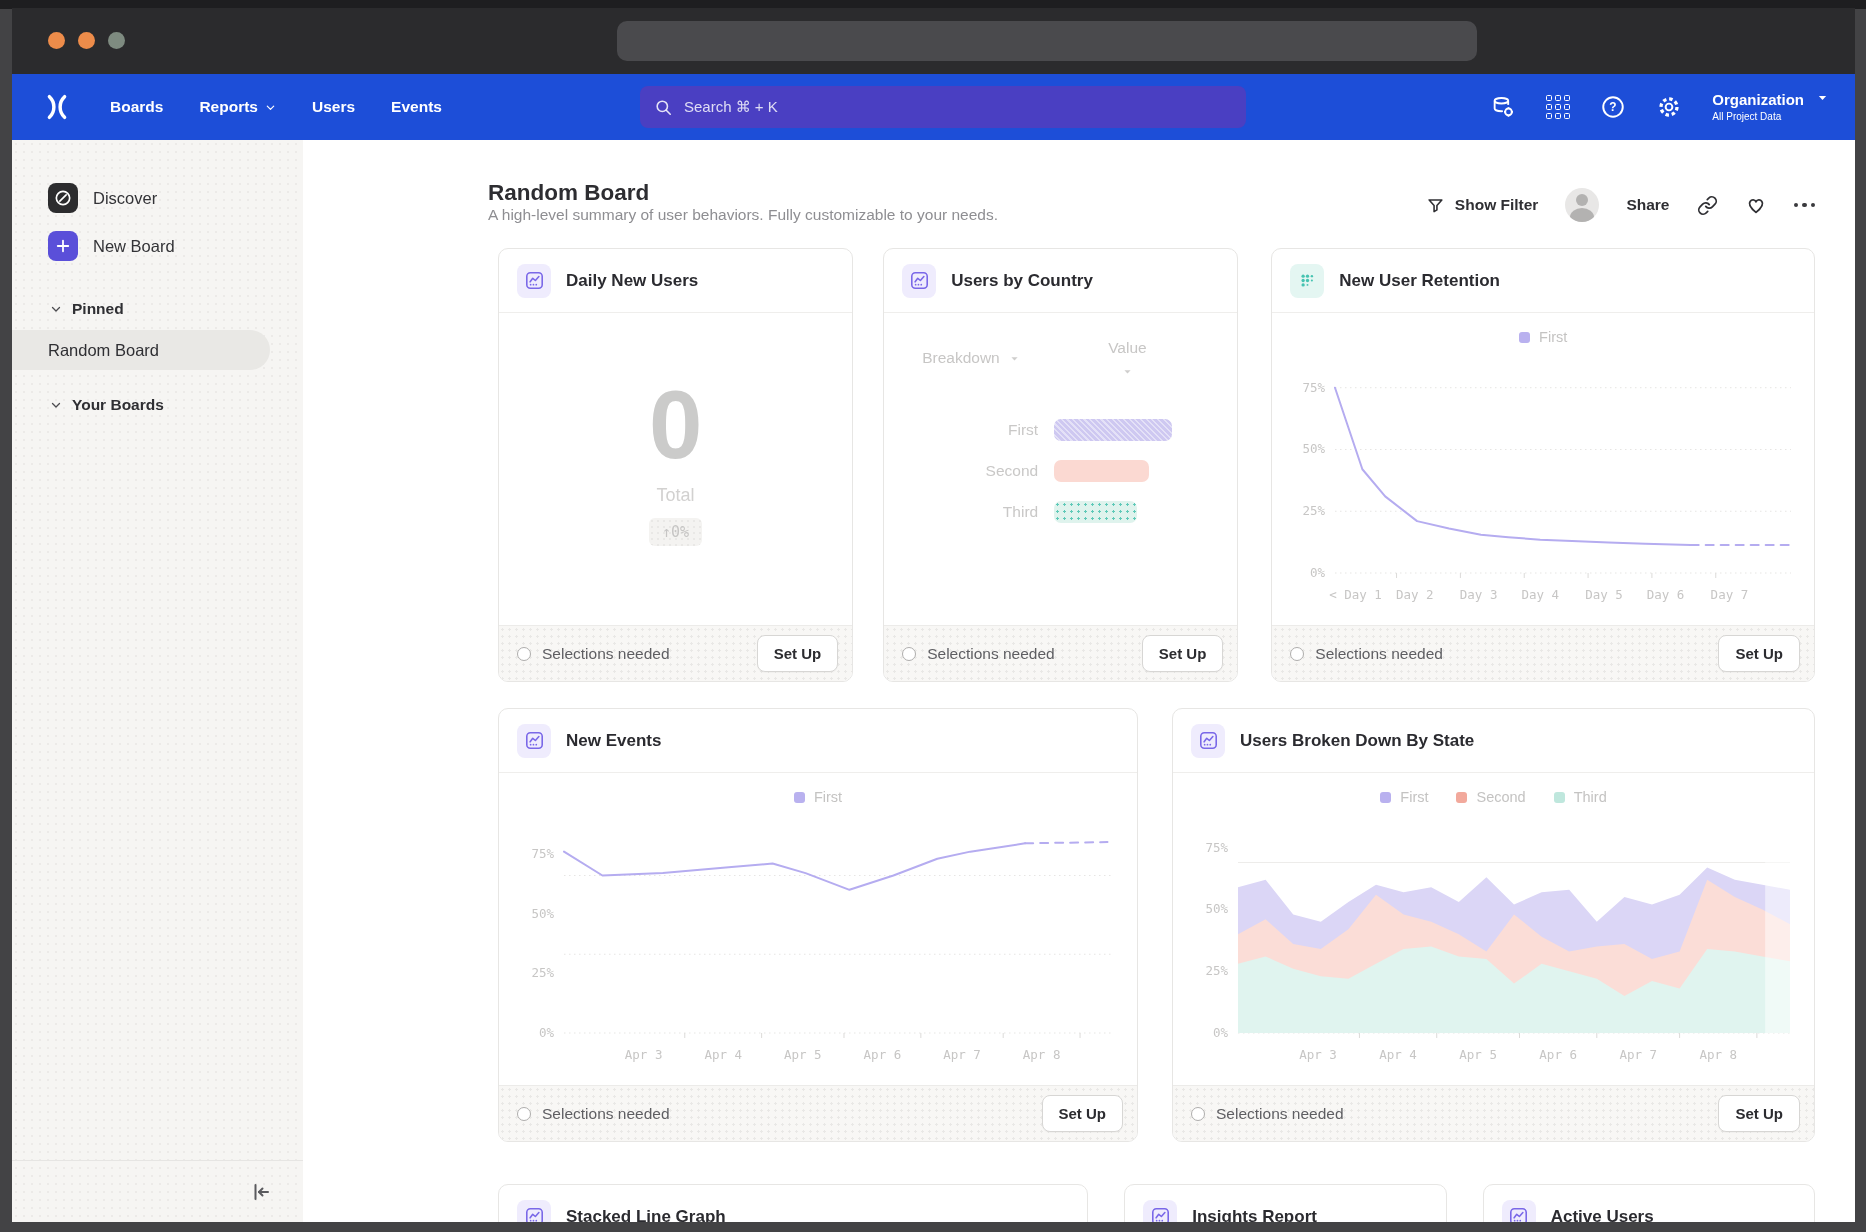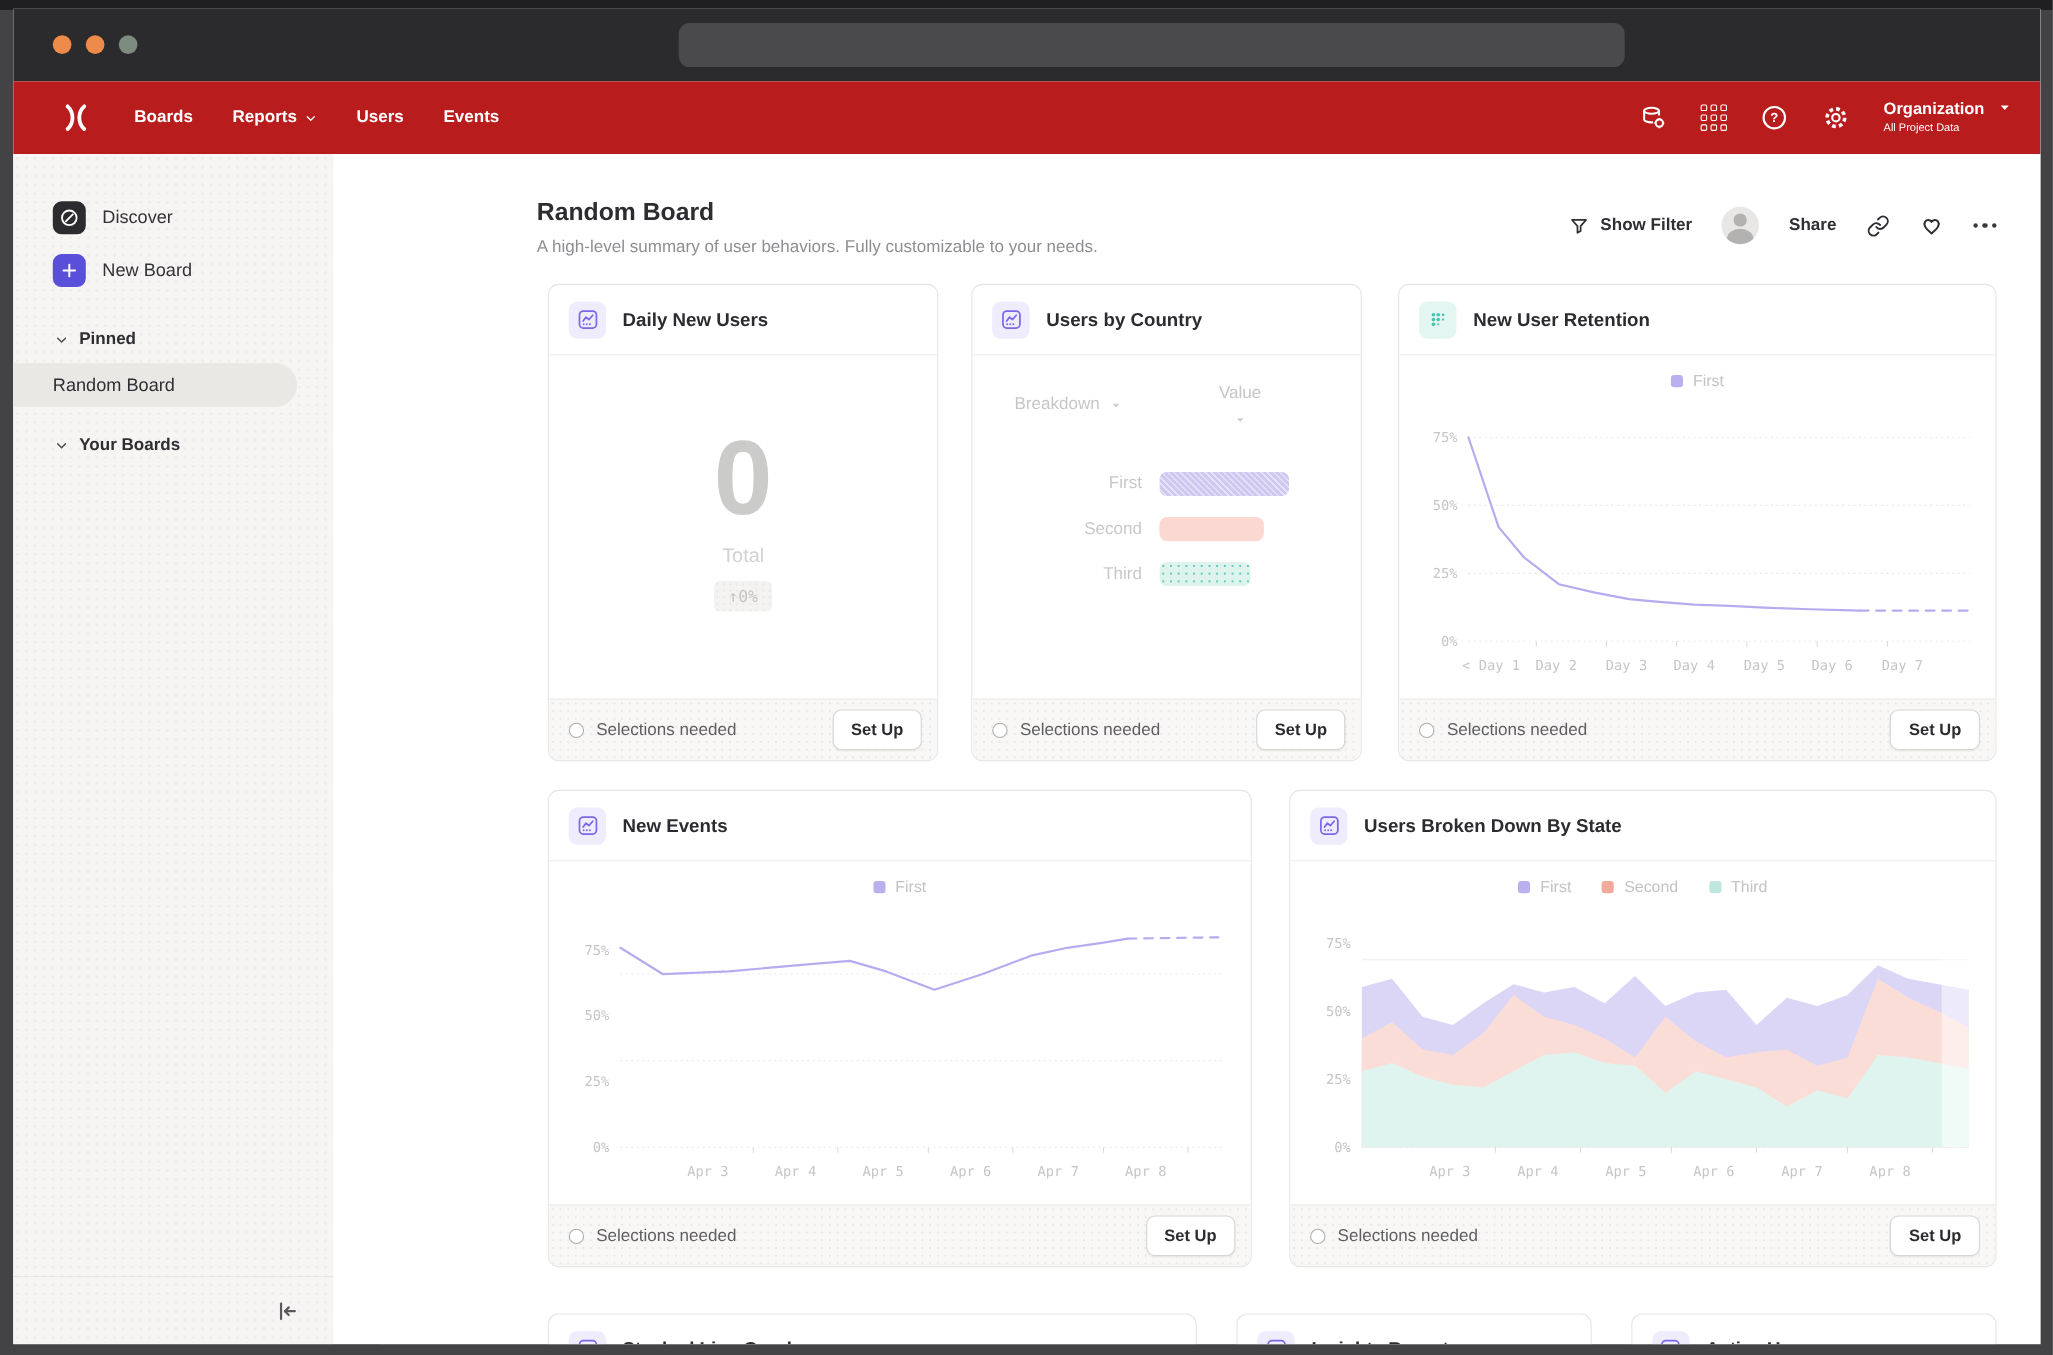--- a/index.html
+++ b/index.html
@@ -6,21 +6,21 @@
   *{box-sizing:border-box;}
   .frame{position:relative;width:1866px;height:1232px;background:#434345;font-family:"Liberation Sans",sans-serif;overflow:hidden;}
   .frame::before{content:"";position:absolute;top:0;left:0;right:0;height:9px;background:#1e1e20;}
   .window{position:absolute;left:12px;top:8px;width:1843px;height:1214px;background:#fff;overflow:hidden;}
   
   .titlebar{height:66px;background:#2b2b2d;position:relative;}
   .lights{position:absolute;left:36px;top:24px;display:flex;gap:13px;}
   .light{width:17px;height:17px;border-radius:50%;}
   .urlpill{position:absolute;left:605px;top:13px;width:860px;height:40px;background:#4a4a4d;border-radius:10px;}
   
-  .nav{height:66px;background:#b91c1c;display:flex;align-items:center;position:relative;color:#fff;padding:0 26px 0 42px;}
+  .nav{height:66px;background:#1d4ed8;display:flex;align-items:center;position:relative;color:#fff;padding:0 26px 0 30px;}
   .logo{width:30px;height:30px;margin-right:38px;display:flex;align-items:center;justify-content:center;cursor:pointer;}
   .navitem{display:flex;align-items:center;gap:7px;margin-right:36px;font-size:15.5px;font-weight:600;color:#fff;text-decoration:none;cursor:pointer;}
   .search{position:absolute;left:628px;top:12px;width:606px;height:42px;background:#4a3fc2;border-radius:8px;display:flex;align-items:center;gap:11px;padding:0 14px;color:rgba(255,255,255,.82);font-size:15px;cursor:text;}
   .nav-right{margin-left:auto;display:flex;align-items:center;gap:30px;}
   .nav-ic{display:flex;align-items:center;justify-content:center;cursor:pointer;}
   .gridic{display:grid;grid-template-columns:repeat(3,6px);grid-gap:3px;}
   .gridic b{width:6px;height:6px;border:1.6px solid #fff;border-radius:1.5px;display:block;}
   .org{display:flex;align-items:flex-start;gap:12px;cursor:pointer;}
   .org-title{font-weight:700;font-size:15px;line-height:1.25;}
   .org-sub{font-size:10px;line-height:1.25;margin-top:1px;}
@@ -32,21 +32,21 @@
   .sq.dark{background:#2c2c2e;}
   .sq.purple{background:#5a4fd9;}
   .section{display:flex;align-items:center;gap:10px;padding-left:38px;margin-top:30px;font-size:15.5px;font-weight:700;color:#2f2f33;cursor:pointer;}
   .pill{margin-top:12px;height:40px;width:258px;background:#e9e8e5;border-radius:0 20px 20px 0;display:flex;align-items:center;padding-left:36px;font-size:16.5px;color:#2f2f33;cursor:pointer;}
   .side-foot{position:absolute;bottom:0;left:0;right:0;height:62px;border-top:1px solid #e6e5e3;display:flex;align-items:center;justify-content:flex-end;padding-right:30px;}
   .collapse{cursor:pointer;display:flex;}
   
   .content{flex:1;background:#fff;padding:40px 0 0 142px;overflow:hidden;position:relative;}
   .header-row{display:flex;align-items:flex-start;width:1327px;}
   .board-title{font-size:22.5px;font-weight:700;color:#2d2d31;}
-  .board-sub{margin-top:10px;font-size:15.5px;color:#8e8e92;}
+  .board-sub{margin-top:0;font-size:15.5px;color:#8e8e92;}
   .toolbar{margin-left:auto;display:flex;align-items:center;gap:27px;margin-top:8px;color:#2f2f33;}
   .tbtn{display:flex;align-items:center;gap:10px;font-size:15.5px;font-weight:600;cursor:pointer;}
   .avatar{width:34px;height:34px;border-radius:50%;background:#e8e7e6;position:relative;overflow:hidden;cursor:pointer;}
   .avatar::before{content:"";position:absolute;left:11px;top:6px;width:12px;height:12px;border-radius:50%;background:#b3b2b1;}
   .avatar::after{content:"";position:absolute;left:5px;top:20px;width:24px;height:18px;border-radius:50%;background:#b3b2b1;}
   .dots3{display:flex;gap:4px;cursor:pointer;}
   .dots3 b{width:4.5px;height:4.5px;border-radius:50%;background:#3a3a3e;}
   
   .row{display:flex;width:1327px;padding-left:10px;}
   .r1{gap:30px;margin-top:24px;}  .r1 > .card:last-child{margin-left:3px;}
@@ -114,20 +114,27 @@
             <polyline points="5 9 12 16 19 9" fill="none" stroke="#fff" stroke-width="2.6" stroke-linecap="round" stroke-linejoin="round"></polyline>
           </svg>
     </a>
     <a class="navitem">
           <span>Users</span>
         </a>
     <a class="navitem">
           <span>Events</span>
         </a>
 
+    <div class="search">
+      <svg width="19" height="19" viewBox="0 0 24 24">
+            <circle cx="10.5" cy="10.5" r="6.5" fill="none" stroke="rgba(255,255,255,.85)" stroke-width="2"></circle>
+            <line x1="15.5" y1="15.5" x2="20.5" y2="20.5" stroke="rgba(255,255,255,.85)" stroke-width="2" stroke-linecap="round"></line>
+          </svg>
+      <span>Search ⌘ + K</span>
+    </div>
 
     <div class="nav-right">
       <span class="nav-ic">
         <svg width="25" height="25" viewBox="0 0 24 24" fill="none" stroke="#fff" stroke-width="1.8">
               <ellipse cx="10" cy="5.5" rx="6.5" ry="2.6"></ellipse>
               <path d="M3.5 5.5 v7.5 c0 1.4 2.9 2.6 6.5 2.6 .5 0 1-.02 1.4-.07"></path>
               <path d="M16.5 5.5 v4"></path>
               <circle cx="16.8" cy="16.2" r="3.2"></circle>
               <path d="M16.8 11.8 v1.4 M16.8 19.4 v1.4 M12.5 16.2 h1.4 M19.7 16.2 h1.4" stroke-width="1.6"></path>
             </svg>

